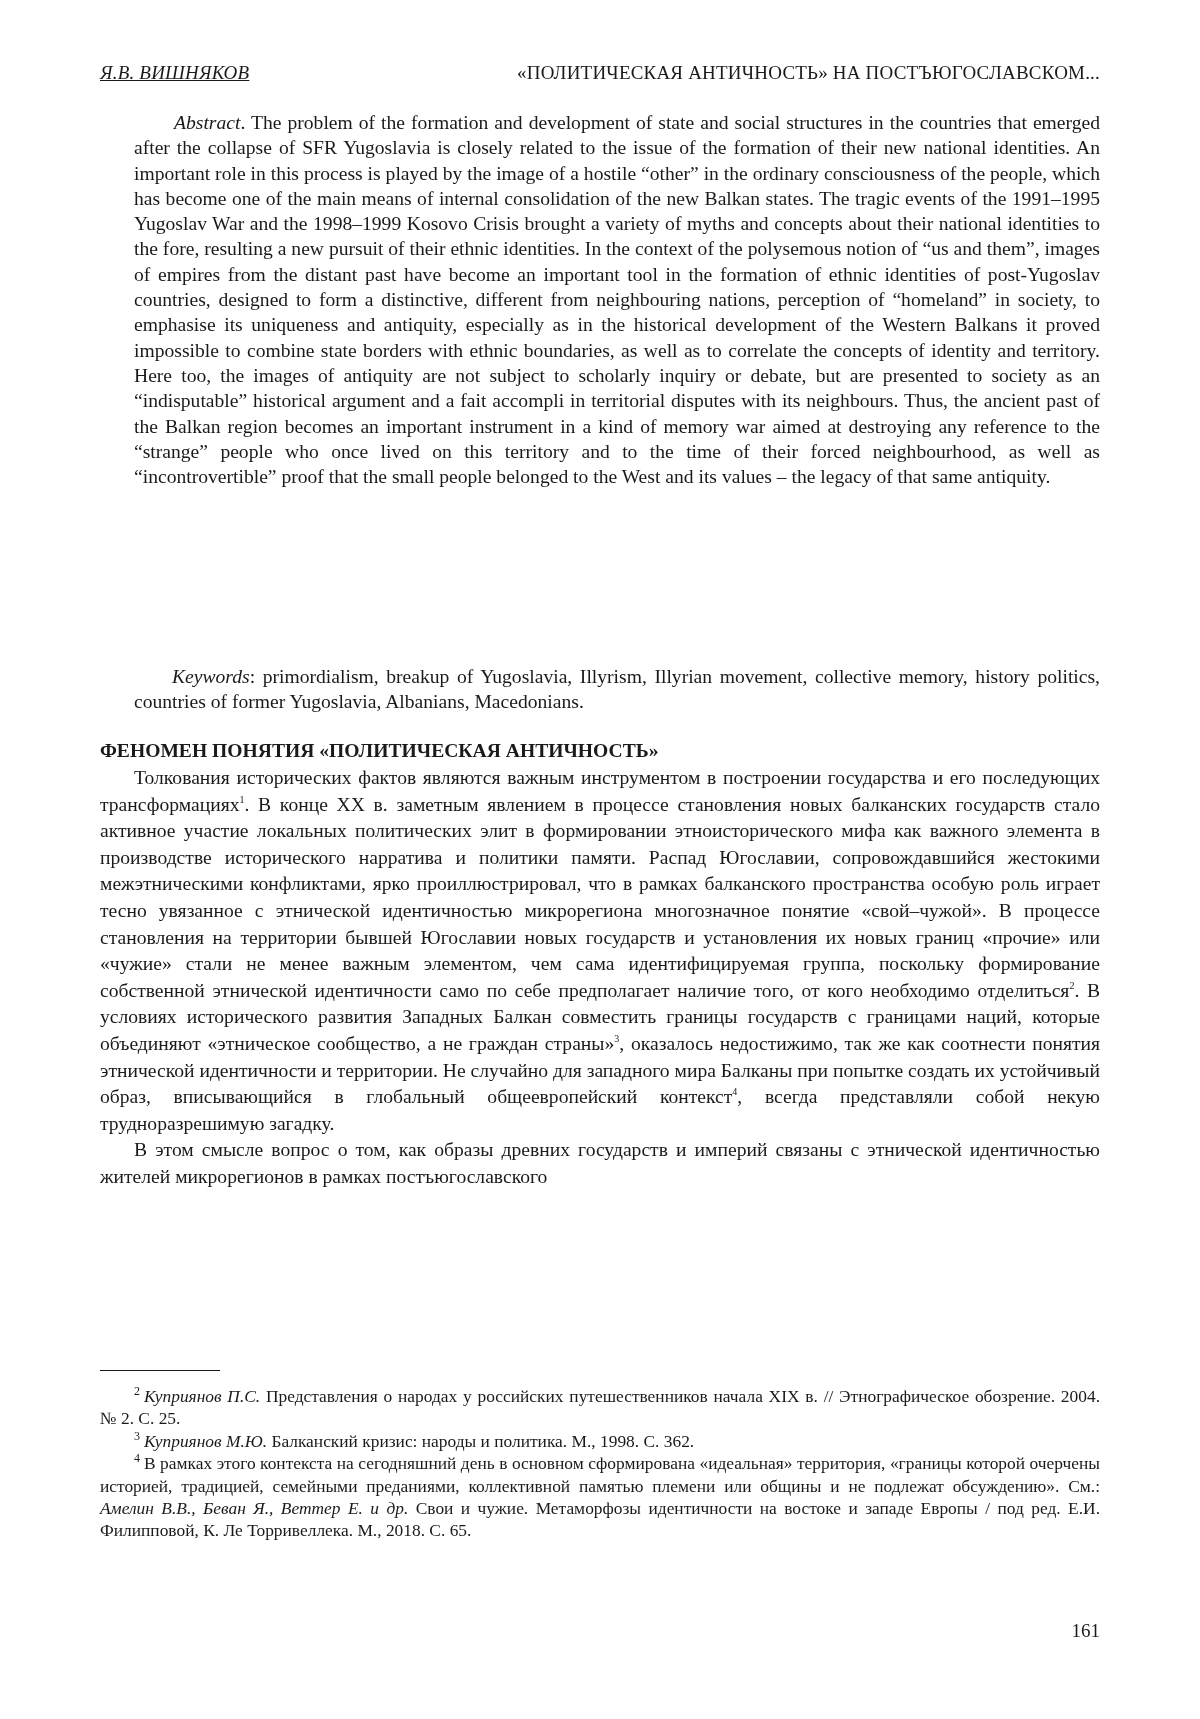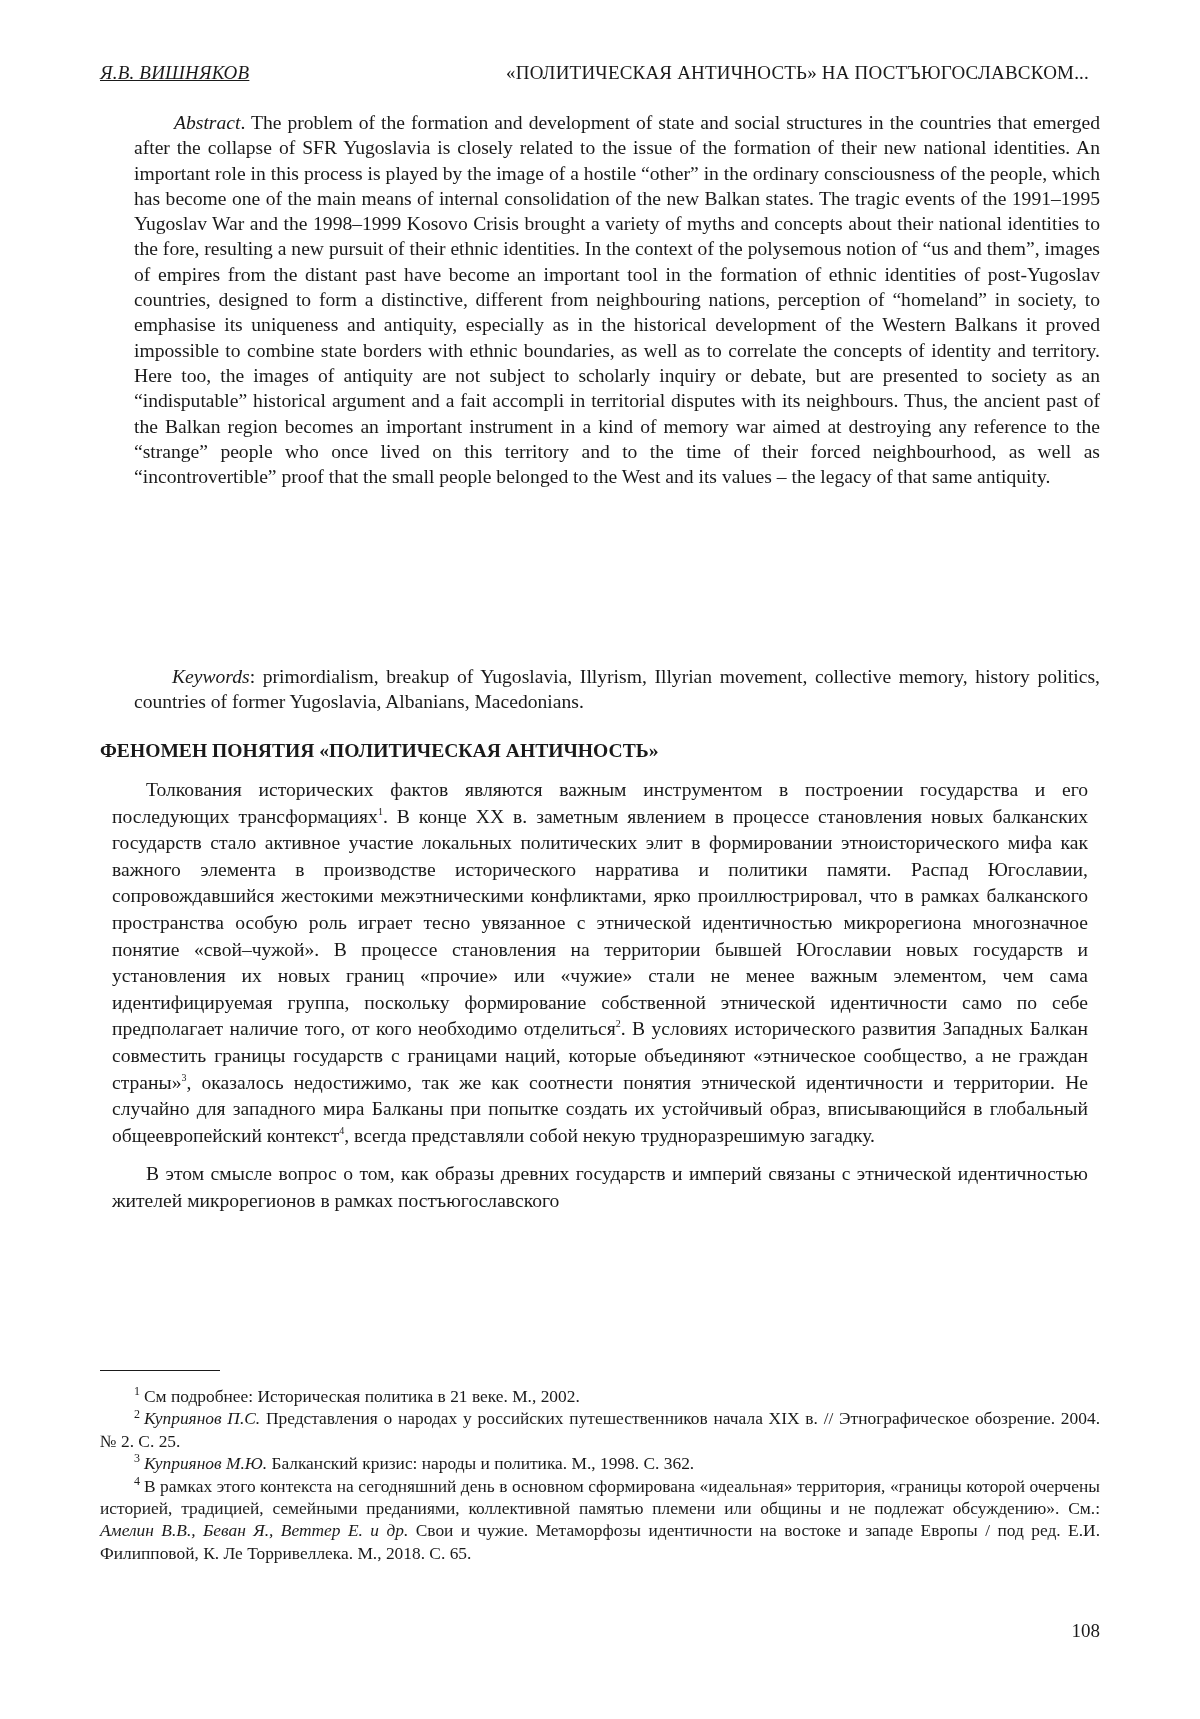--- a/index.html
+++ b/index.html
@@ -2,32 +2,32 @@
 <html><head>
 <meta charset="utf-8">
 <style>
   html, body { margin: 0; padding: 0; background: #ffffff; }
   body { width: 1200px; height: 1719px; position: relative; overflow: hidden;
          font-family: "Liberation Serif", "DejaVu Serif", serif; color: #1a1a1a; }
   .page { position: absolute; left: 100px; top: 0; width: 1000px; }
   .running-head { position: absolute; top: 62px; left: 0; width: 1000px; height: 30px;
                   font-size: 19px; letter-spacing: 0.2px; }
   .rh-author { position: absolute; left: 0; top: 0; font-style: italic; text-decoration: underline; }
-  .rh-title { position: absolute; right: 11px; top: 0; }
+  .rh-title { position: absolute; right: 0; top: 0; }
   .abstract { position: absolute; top: 110px; left: 34px; width: 966px;
               font-size: 19.6px; line-height: 25.3px; text-align: justify; }
   .abstract .lbl { font-style: italic; margin-left: 40px; }
   .keywords { position: absolute; top: 664px; left: 34px; width: 966px;
               font-size: 19.6px; line-height: 25.3px; text-align: justify; }
   .keywords .lbl { font-style: italic; margin-left: 38px; }
   .section-title { position: absolute; top: 740px; left: 0; font-weight: bold;
                    font-size: 19.6px; }
   .body { position: absolute; top: 765px; left: 0; width: 1000px;
           font-size: 19.6px; line-height: 26.6px; text-align: justify; }
-  .body p { margin: 12px; text-indent: 34px; }
+  .body p { margin: 0; text-indent: 34px; }
   sup { font-size: 10px; vertical-align: super; line-height: 0; }
   .fn-rule { position: absolute; top: 1370px; left: 0; width: 120px; height: 1px; background: #1a1a1a; }
   .footnotes { position: absolute; top: 1385px; left: 0; width: 1000px;
                font-size: 17.4px; line-height: 22.4px; text-align: justify; }
   .footnotes p { margin: 0; text-indent: 34px; }
   .footnotes .num { font-size: 12px; vertical-align: super; line-height: 0; margin-right: 4px; }
   .footnotes i { }
   .page-number { position: absolute; top: 1620px; right: 0; font-size: 19px; }
 </style>
 </head>
@@ -50,20 +50,19 @@
   <div class="section-title">ФЕНОМЕН ПОНЯТИЯ «ПОЛИТИЧЕСКАЯ АНТИЧНОСТЬ»</div>
 
   <div class="body">
     <p><span>Толкования исторических фактов являются важным инструментом в построении государства и его последующих трансформациях</span><sup>1</sup><span>. В конце XX в. заметным явлением в процессе становления новых балканских государств стало активное участие локальных политических элит в формировании этноисторического мифа как важного элемента в производстве исторического нарратива и политики памяти. Распад Югославии, сопровождавшийся жестокими межэтническими конфликтами, ярко проиллюстрировал, что в рамках балканского пространства особую роль играет тесно увязанное с этнической идентичностью микрорегиона многозначное понятие «свой–чужой». В процессе становления на территории бывшей Югославии новых государств и установления их новых границ «прочие» или «чужие» стали не менее важным элементом, чем сама идентифицируемая группа, поскольку формирование собственной этнической идентичности само по себе предполагает наличие того, от кого необходимо отделиться</span><sup>2</sup><span>. В условиях исторического развития Западных Балкан совместить границы государств с границами наций, которые объединяют «этническое сообщество, а не граждан страны»</span><sup>3</sup><span>, оказалось недостижимо, так же как соотнести понятия этнической идентичности и территории. Не случайно для западного мира Балканы при попытке создать их устойчивый образ, вписывающийся в глобальный общеевропейский контекст</span><sup>4</sup><span>, всегда представляли собой некую трудноразрешимую загадку.</span></p>
     <p>В этом смысле вопрос о том, как образы древних государств и империй связаны с этнической идентичностью жителей микрорегионов в рамках постъюгославского</p>
   </div>
 
   <div class="fn-rule"></div>
 
   <div class="footnotes">
-    <p><span class="num">1</span><span>См подробнее: Историческая политика в 21 веке. М., 2002.</span></p>
     <p><span class="num">2</span><i>Куприянов П.С.</i><span> Представления о народах у российских путешественников начала XIX в. // Этнографическое обозрение. 2004. № 2. С. 25.</span></p>
     <p><span class="num">3</span><i>Куприянов М.Ю.</i><span> Балканский кризис: народы и политика. М., 1998. С. 362.</span></p>
     <p><span class="num">4</span><span>В рамках этого контекста на сегодняшний день в основном сформирована «идеальная» территория, «границы которой очерчены историей, традицией, семейными преданиями, коллективной памятью племени или общины и не подлежат обсуждению». См.: </span><i>Амелин В.В., Беван Я., Веттер Е. и др.</i><span> Свои и чужие. Метаморфозы идентичности на востоке и западе Европы / под ред. Е.И. Филипповой, К. Ле Торривеллека. М., 2018. С. 65.</span></p>
   </div>
 
-  <div class="page-number">108</div>
+  <div class="page-number">161</div>
 </div>
 
 </body></html>

